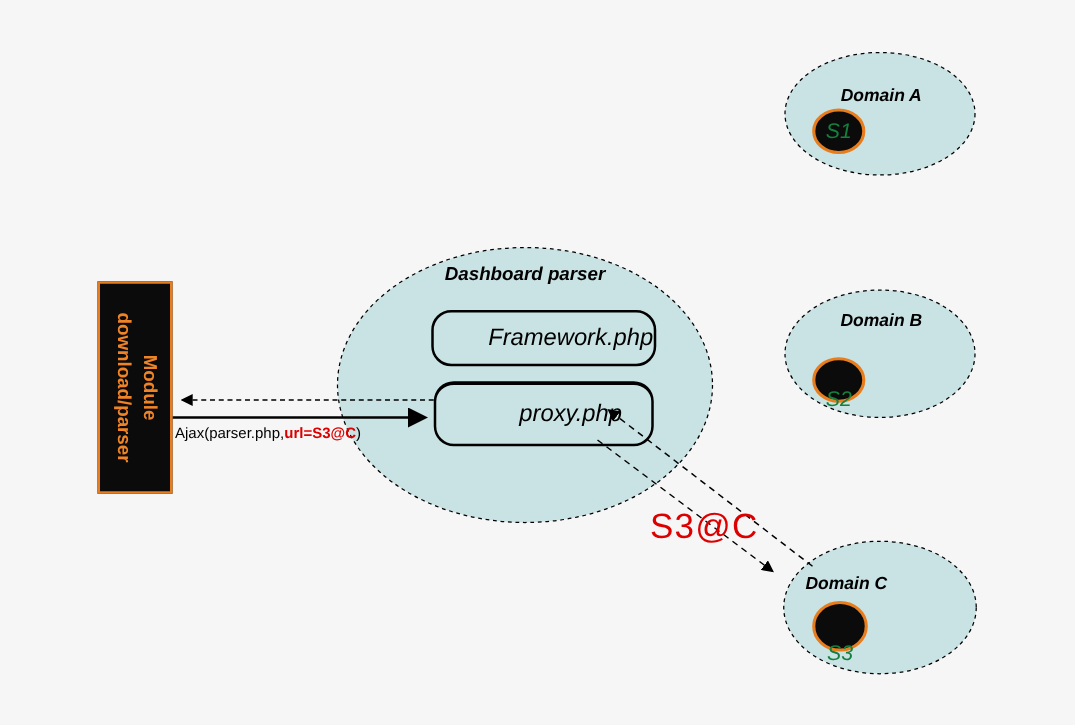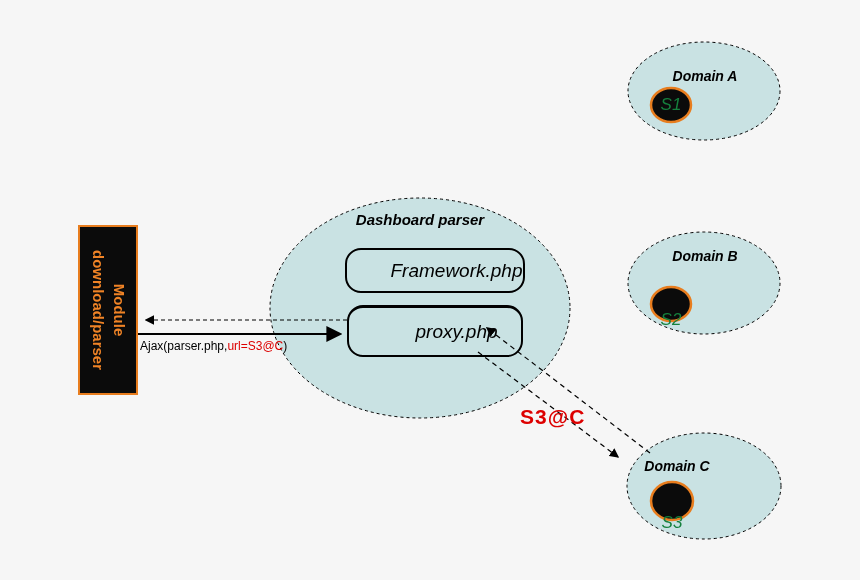--- a/index.html
+++ b/index.html
@@ -29,23 +29,23 @@
   .domain-label.a{left:650px;top:68px;}
   .domain-label.b{left:650px;top:248px;}
   .domain-label.c{left:622px;top:458px;}
 
   .server-label{width:42px;height:24px;color:#15803d;font-size:17px;}
   .server-label.s1{left:650px;top:93px;}
   .server-label.s2{left:650px;top:308px;}
   .server-label.s3{left:651px;top:511px;}
 
   .ajax-label{left:140px;top:339px;height:15px;font-size:12px;white-space:nowrap;}
-  .ajax-label .hl{color:#dd0000;font-weight:normal;margin-top:16px;}
+  .ajax-label .hl{color:#dd0000;font-weight:bold;margin-top:16px;}
 
-  .s3c-label{left:520px;top:405px;font-size:21px;font-weight:bold;color:#dd0000;letter-spacing:1px;}
+  .s3c-label{left:520px;top:405px;font-size:28px;font-weight:normal;color:#dd0000;letter-spacing:1px;}
 </style>
 </head>
 <body>
 
 <div class="stage">
 
   <svg class="layer" width="860" height="580" viewBox="0 0 860 580">
     <defs>
       <marker id="arrow" viewBox="0 0 10 10" refX="8.5" refY="5" markerWidth="8" markerHeight="8" orient="auto-start-reverse">
         <path d="M0,0 L10,5 L0,10 z" fill="#000"></path>

